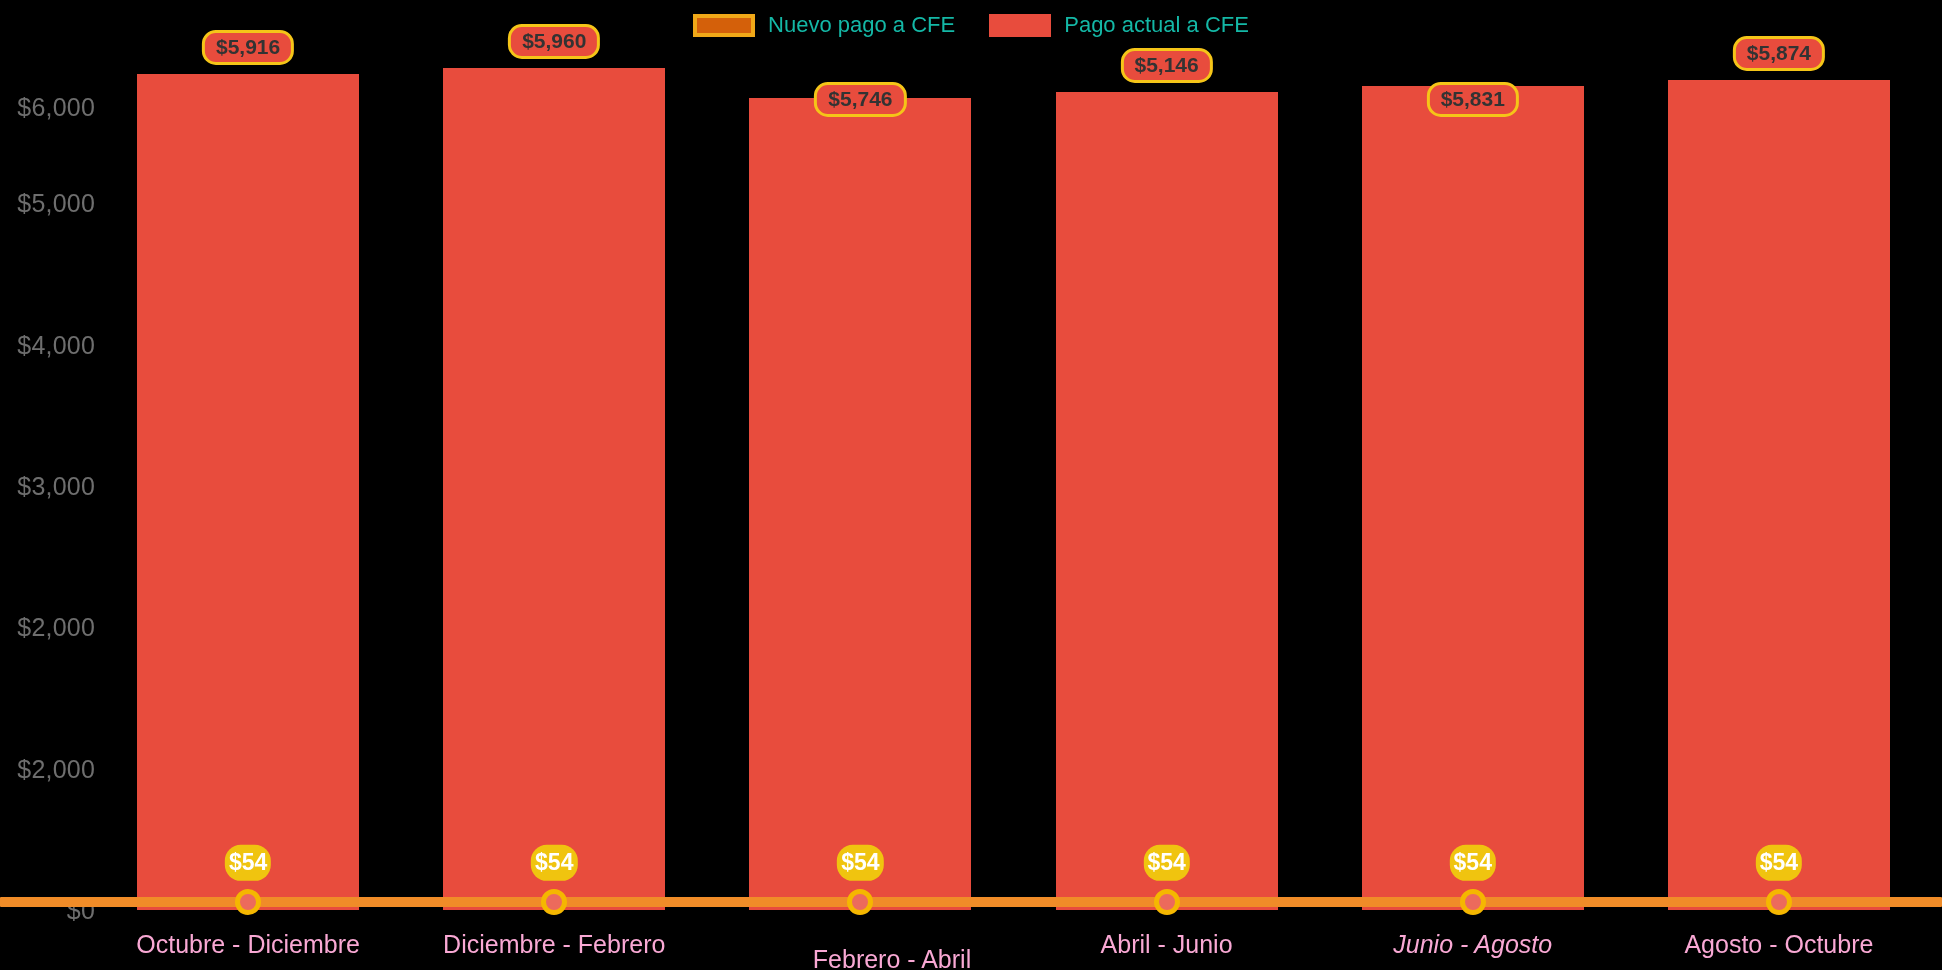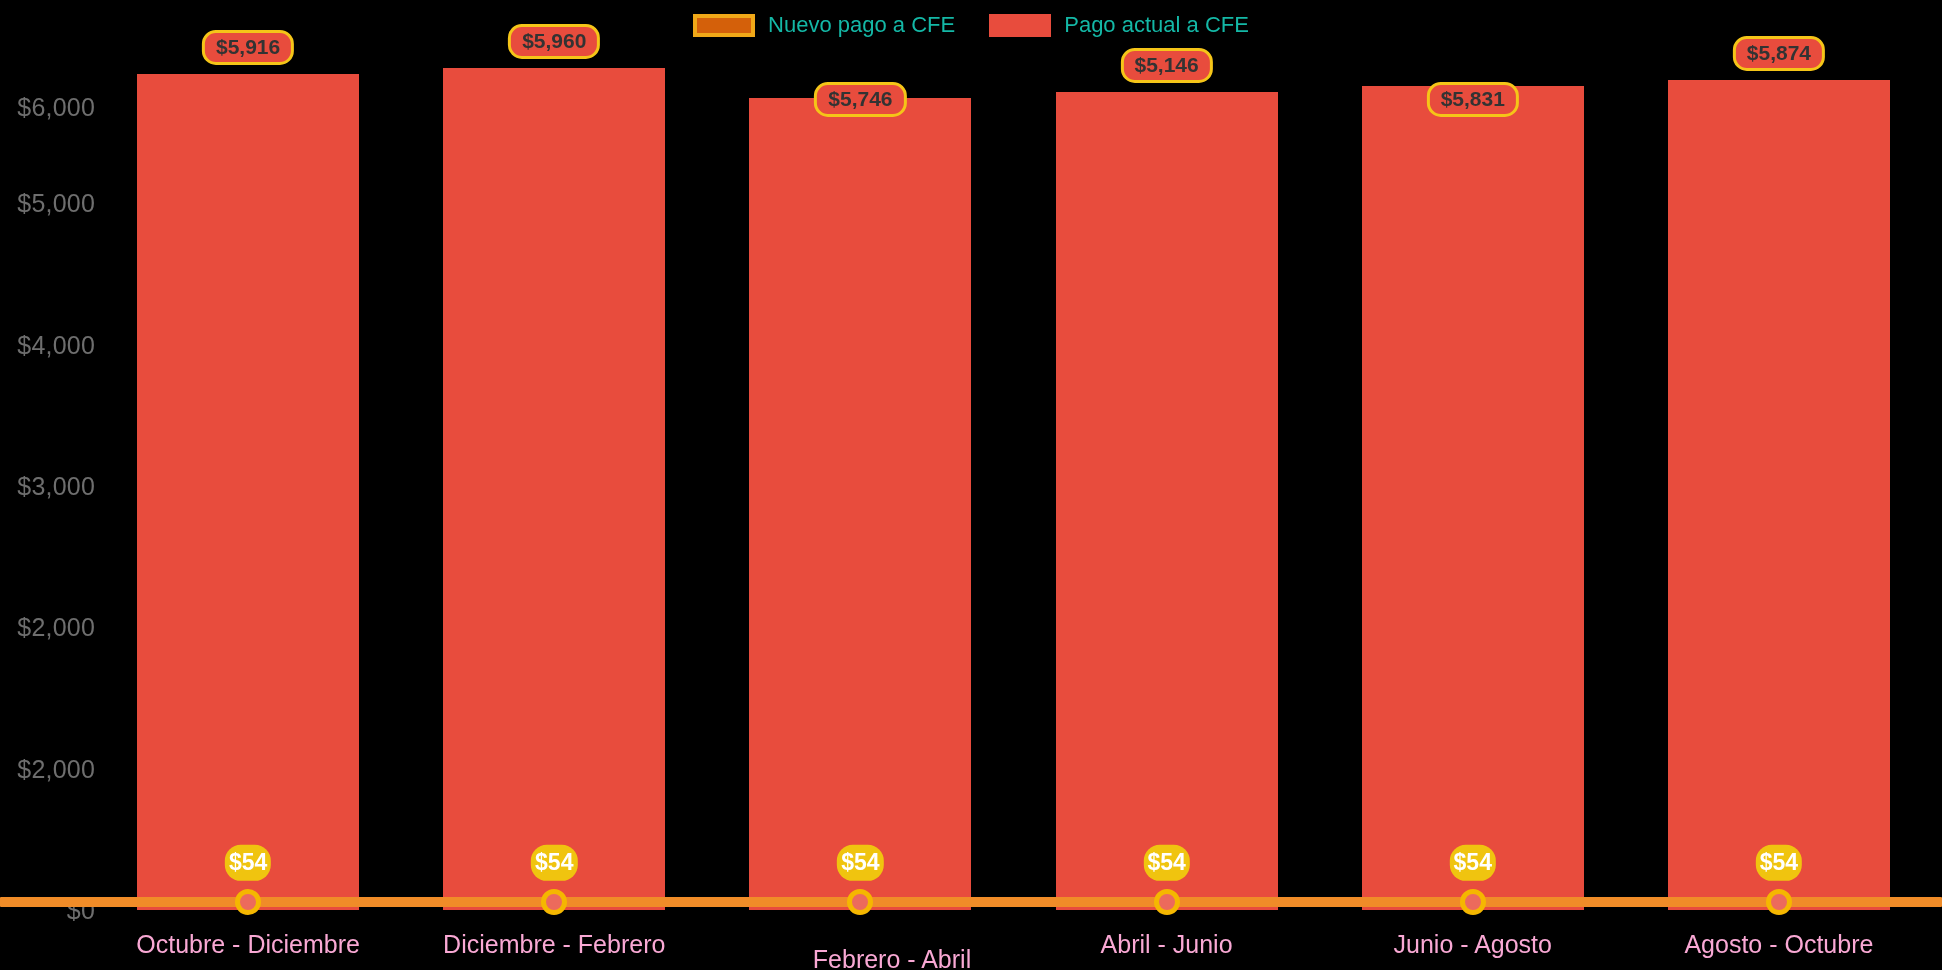--- a/index.html
+++ b/index.html
@@ -91,21 +91,21 @@
       <div class="marker" style="left: 1061.58px; top: 902.368px;"></div>
       <div class="lpill" style="left: 1061.58px; top: 880.368px;">$54</div>
       <div class="marker" style="left: 1367.75px; top: 902.368px;"></div>
       <div class="lpill" style="left: 1367.75px; top: 880.368px;">$54</div>
       <div class="marker" style="left: 1673.92px; top: 902.368px;"></div>
       <div class="lpill" style="left: 1673.92px; top: 880.368px;">$54</div>
       <div class="xtick" style="left: 143.083px; top: 930px;">Octubre - Diciembre</div>
       <div class="xtick" style="left: 449.25px; top: 930px;">Diciembre - Febrero</div>
       <div class="xtick" style="left: 787px; top: 930px; margin-top: 15px;">Febrero - Abril</div>
       <div class="xtick" style="left: 1061.58px; top: 930px;">Abril - Junio</div>
-      <div class="xtick" style="left: 1367.75px; top: 930px;">Junio - Agosto</div>
+      <div class="xtick" style="left: 1367.75px; top: 930px; font-style: italic;">Junio - Agosto</div>
       <div class="xtick" style="left: 1673.92px; top: 930px;">Agosto - Octubre</div>
     </div>
 
   <div id="legend">
     <div class="lgitem">
       <span class="sw-line"></span>
       <span class="lgtext">Nuevo pago a CFE</span>
     </div>
     <div class="lgitem">
       <span class="sw-bar"></span>

